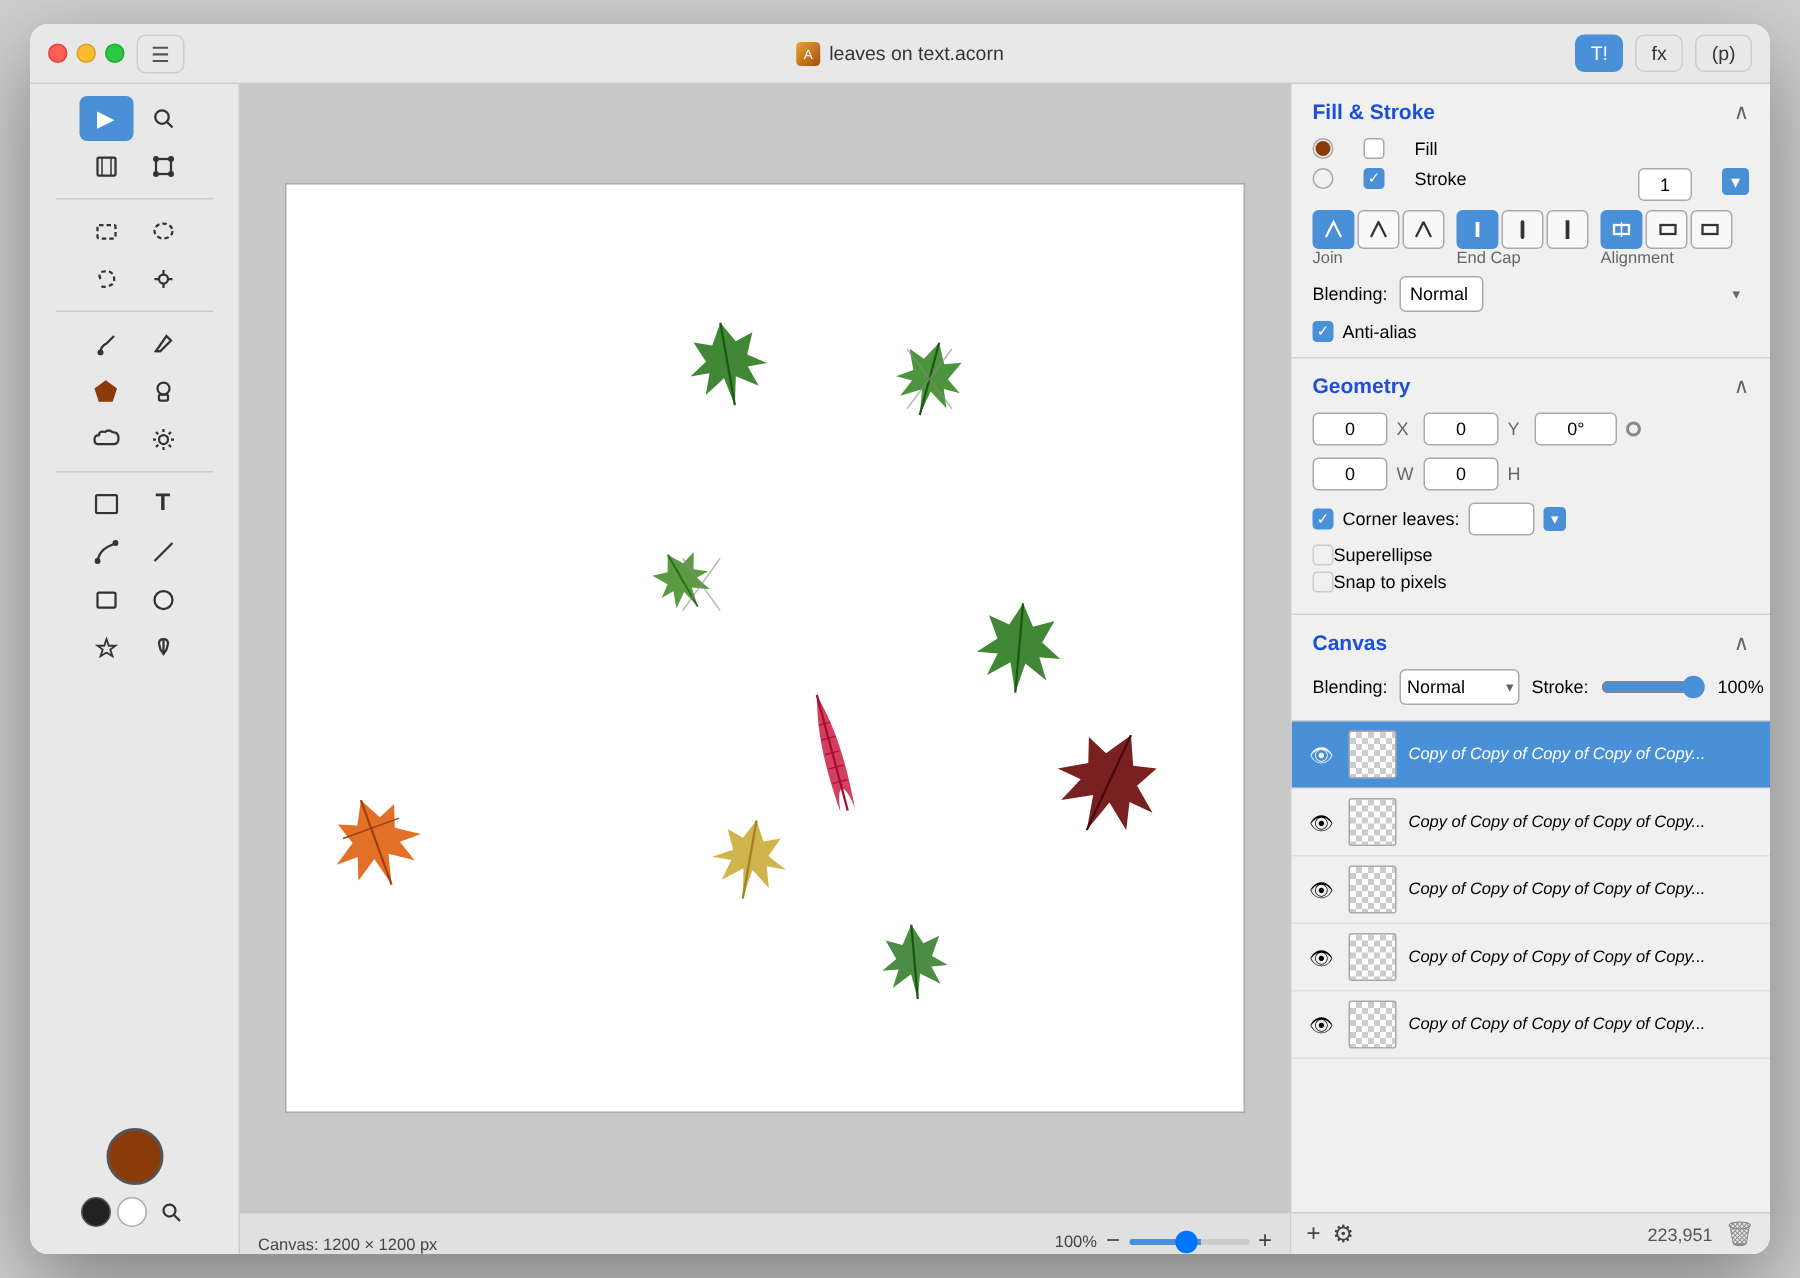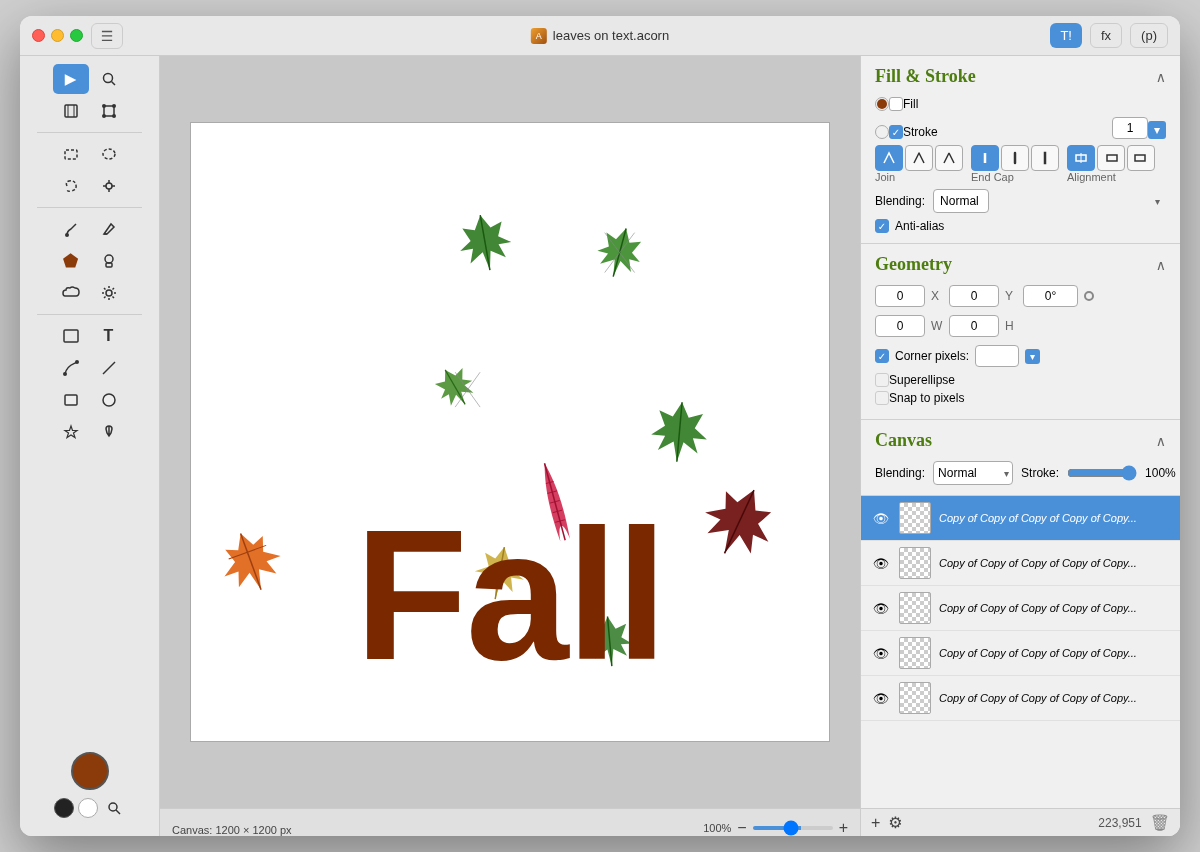--- a/index.html
+++ b/index.html
@@ -274,36 +274,35 @@
       border-bottom: 1px solid #d0d0d0;
       padding: 10px 14px;
     }
     .section-header {
       display: flex;
       align-items: center;
       justify-content: space-between;
       margin-bottom: 10px;
     }
     .section-title {
-      font-size: 18px;
+      font-size: 14px;
       font-weight: 600;
-      color: #4d7c0f;
-      font-family: Liberation Serif, serif;
+      color: #1d4ed8;
     }
     .section-collapse {
       background: none;
       border: none;
       cursor: pointer;
       font-size: 14px;
       color: #666;
     }
     .fill-stroke-row {
       display: flex;
-      align-items: flex-end;
-      gap: 0;
+      align-items: flex-start;
+      gap: 20px;
       margin-bottom: 6px;
     }
     .radio-dot {
       width: 14px;
       height: 14px;
       border-radius: 50%;
       border: 1px solid #aaa;
       display: flex;
       align-items: center;
       justify-content: center;
@@ -816,21 +815,20 @@
               <path d="M0,-25 L7,-12 L18,-16 L12,-3 L22,4 L11,4 L16,16 L3,8 L0,25 L-3,8 L-16,16 L-11,4 L-22,4 L-12,-3 L-18,-16 L-7,-12 Z" fill="#3a8030" opacity="0.9"></path>
               <line x1="0" y1="-25" x2="0" y2="25" stroke="#1a5a10" stroke-width="1.5"></line>
             </g>
 
             <line x1="265" y1="250" x2="290" y2="285" stroke="#888" stroke-width="1" opacity="0.6"></line>
             <line x1="290" y1="250" x2="265" y2="285" stroke="#888" stroke-width="1" opacity="0.6"></line>
             <line x1="415" y1="110" x2="445" y2="150" stroke="#888" stroke-width="1" opacity="0.6"></line>
             <line x1="445" y1="110" x2="415" y2="150" stroke="#888" stroke-width="1" opacity="0.6"></line>
           </svg>
 
-          <div class="fall-text" style="font-family: 'Arial Rounded MT Bold', 'Helvetica', Arial, sans-serif; font-size:185px; font-weight:900; color:#7a2800; position:absolute; bottom:40px; left:50%; transform:translateX(-50%); white-space:nowrap; letter-spacing:-2px;">Fall</div>
         </div>
       </div>
 
       <div class="canvas-statusbar">
         <span>Canvas: 1200 × 1200 px</span>
         <div class="zoom-controls">
           <span>100%</span>
           <button class="zoom-btn">−</button>
           <input type="range" class="zoom-slider" min="10" max="200" value="100" style="">
           <button class="zoom-btn">+</button>
@@ -962,21 +960,21 @@
 
         <div class="geo-row">
           <input class="geo-input" type="text" value="0" style="">
           <span class="geo-label">W</span>
           <input class="geo-input" type="text" value="0" style="">
           <span class="geo-label">H</span>
         </div>
 
         <div class="corner-row">
           <div class="checkbox checked"></div>
-          <span>Corner pixels:</span>
+          <span>Corner leaves:</span>
           <input class="corner-input" type="text" value="10" style="">
           <button class="corner-stepper">▾</button>
         </div>
 
         <div class="superellipse-row">
           <div class="checkbox-disabled"></div>
           <span>Superellipse</span>
         </div>
 
         <div class="snaptopixels-row">

